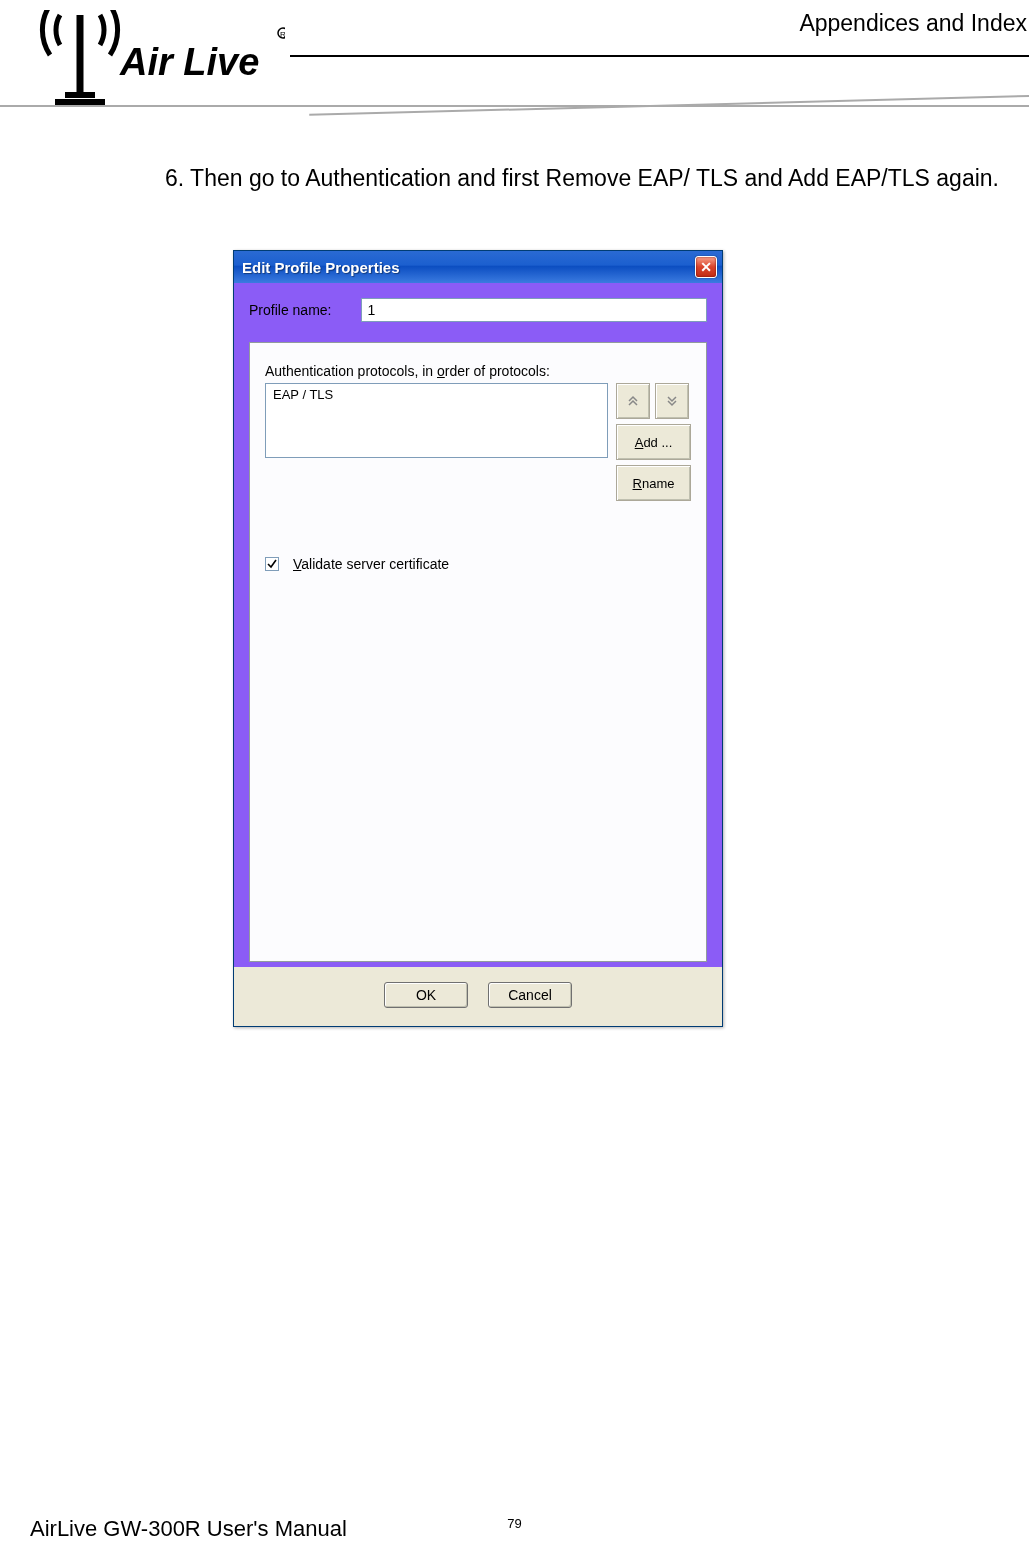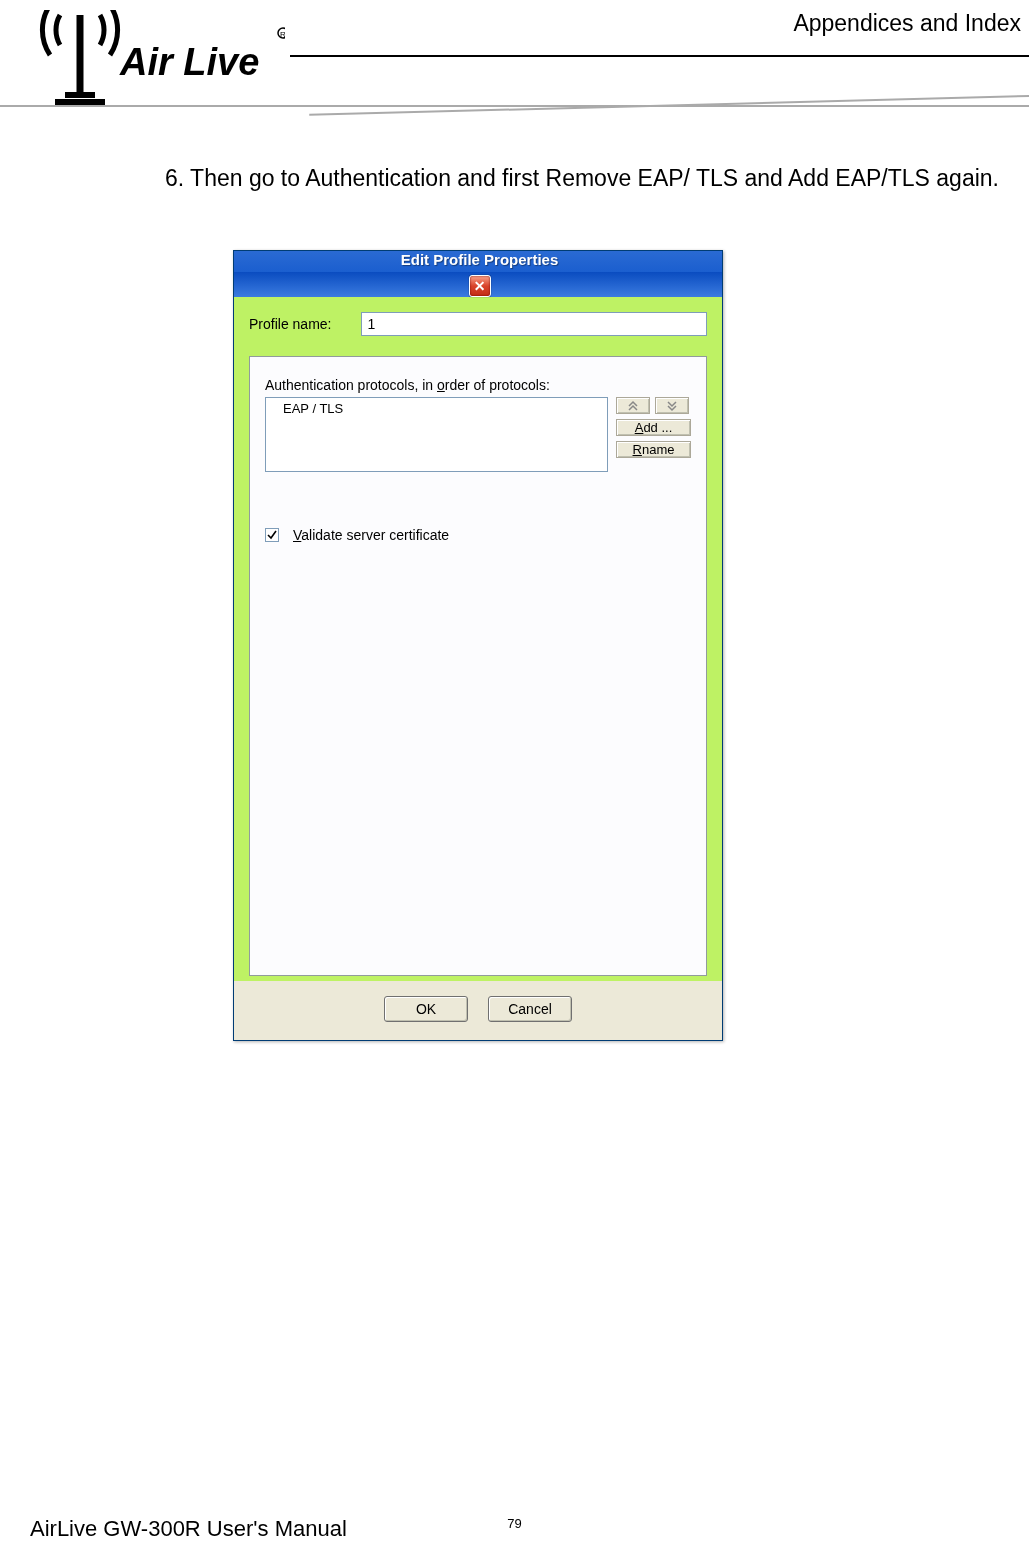--- a/index.html
+++ b/index.html
@@ -25,21 +25,21 @@
     width: 260px;
     height: 100px;
   }
   .logo svg { width: 100%; height: 100%; }
   .header-title {
     position: absolute;
     top: 10px;
     right: 0;
     font-size: 23px;
     color: #000;
-    padding-right: 8px;
+    padding-right: 2px;
   }
   .header-line1 {
     position: absolute;
     top: 55px;
     left: 290px;
     right: 0;
     height: 2px;
     background: #000;
   }
   .header-line2 {
@@ -84,48 +84,47 @@
     left: 233px;
     width: 490px;
     background: #ece9d8;
     border: 1px solid #003c74;
     box-shadow: 1px 1px 3px rgba(0,0,0,0.3);
     font-family: Tahoma, Arial, sans-serif;
     font-size: 14px;
     color: #000;
   }
   .titlebar {
-    height: 46px;
+    height: 32px;
     background: linear-gradient(to bottom, #2a6ad3 0%, #1b5fcf 45%, #0a4cc0 46%, #3b7be0 100%);
     display: flex;
     align-items: center;
     padding: 0 5px 0 8px;
     color: #fff;
     font-weight: bold;
     font-size: 15px;
-    flex-direction: column;
   }
   .titlebar-text { flex: 1; text-shadow: 1px 1px 1px rgba(0,0,0,0.4); }
   .close-btn {
     width: 22px;
     height: 22px;
     background: linear-gradient(to bottom, #f9a28a, #d9432b 50%, #c22c14);
     border: 1px solid #fff;
     border-radius: 3px;
     display: flex;
     align-items: center;
     justify-content: center;
     color: #fff;
     font-weight: bold;
     font-size: 14px;
     box-shadow: inset 0 0 2px #600, 0 0 1px #000;
   }
   .client-area {
     padding: 15px 15px 5px 15px;
-    background: #bef264;
+    background: #8b5cf6;
   }
   .profile-row {
     display: flex;
     align-items: center;
     gap: 30px;
     margin-bottom: 20px;
   }
   .profile-label { font-size: 14px; }
   .profile-input {
     flex: 1;
@@ -179,21 +178,21 @@
   .proto-row {
     display: flex;
     align-items: flex-start;
     gap: 8px;
   }
   .proto-list {
     flex: 1;
     height: 75px;
     background: #fff;
     border: 1px solid #7f9db9;
-    padding: 2px 15px;
+    padding: 2px 5px;
     font-size: 13px;
   }
   .proto-list .item {
     background: transparent;
     padding: 1px 2px;
   }
   .btn-col {
     display: flex;
     flex-direction: column;
     gap: 5px;
@@ -202,21 +201,21 @@
   .btn-pair {
     display:flex;
     gap:5px;
   }
   .mini-btn, .side-btn {
     background: #ece9d8;
     border: 1px solid #aca899;
     box-shadow: inset 1px 1px 0 #fff, inset -1px -1px 0 #c0c0b0;
     text-align: center;
     font-size: 13px;
-    height: 17px;
+    height: 36px;
     display:flex;
     align-items:center;
     justify-content:center;
     cursor: default;
   }
   .mini-btn { width: 34px; color:#888; }
   .side-btn { width: 75px; }
   .mini-btn svg { width: 14px; height: 14px; }
 
   .check-row {

